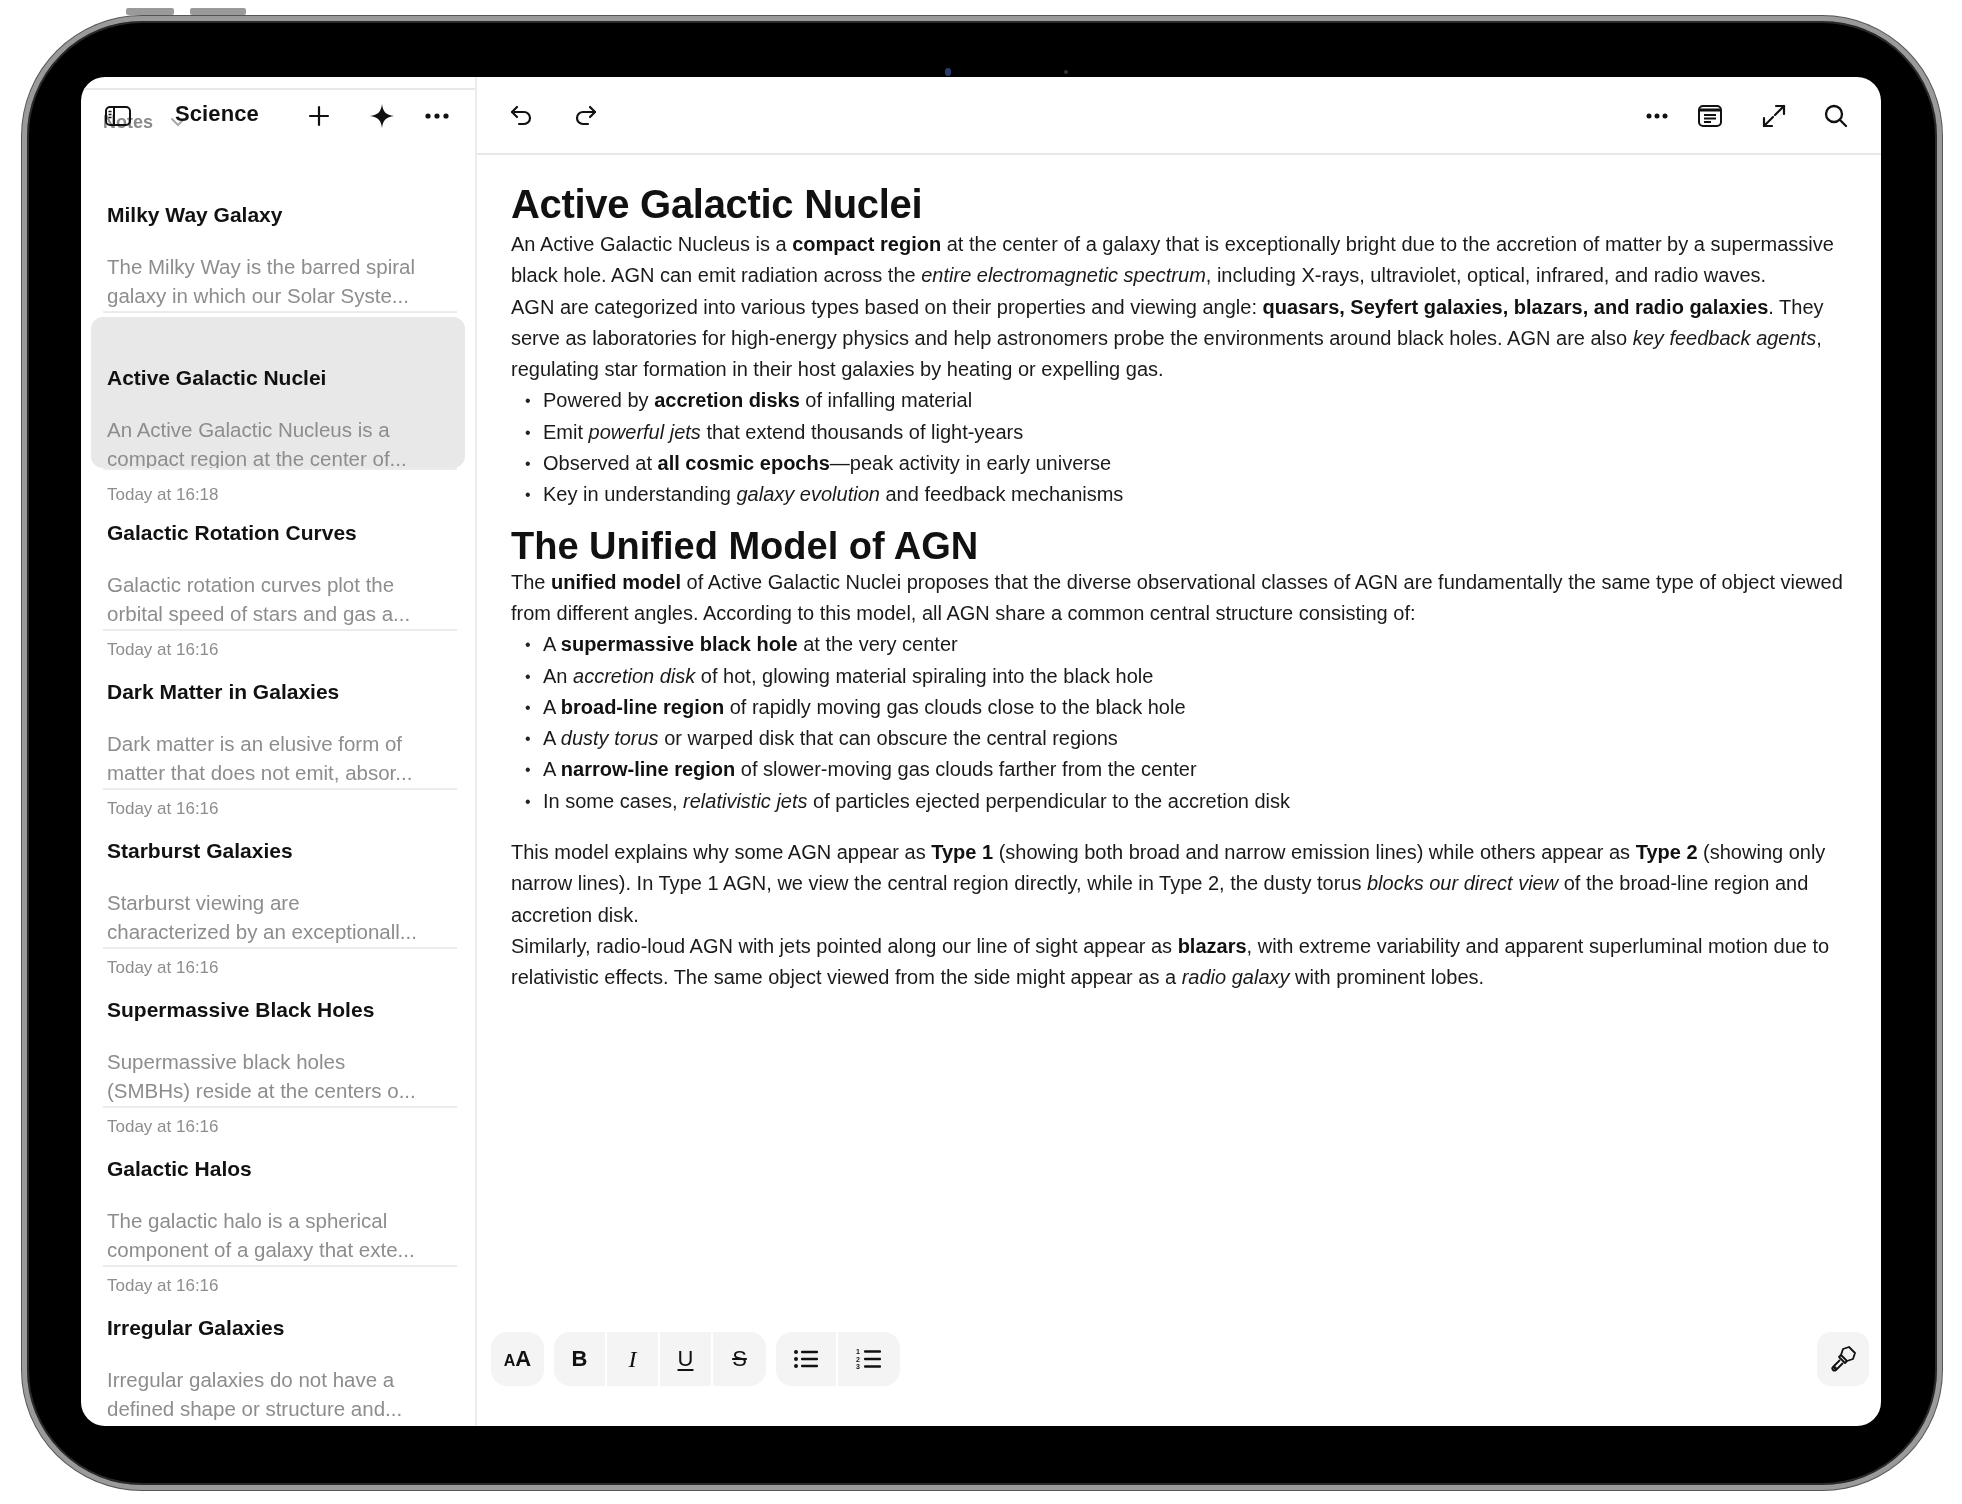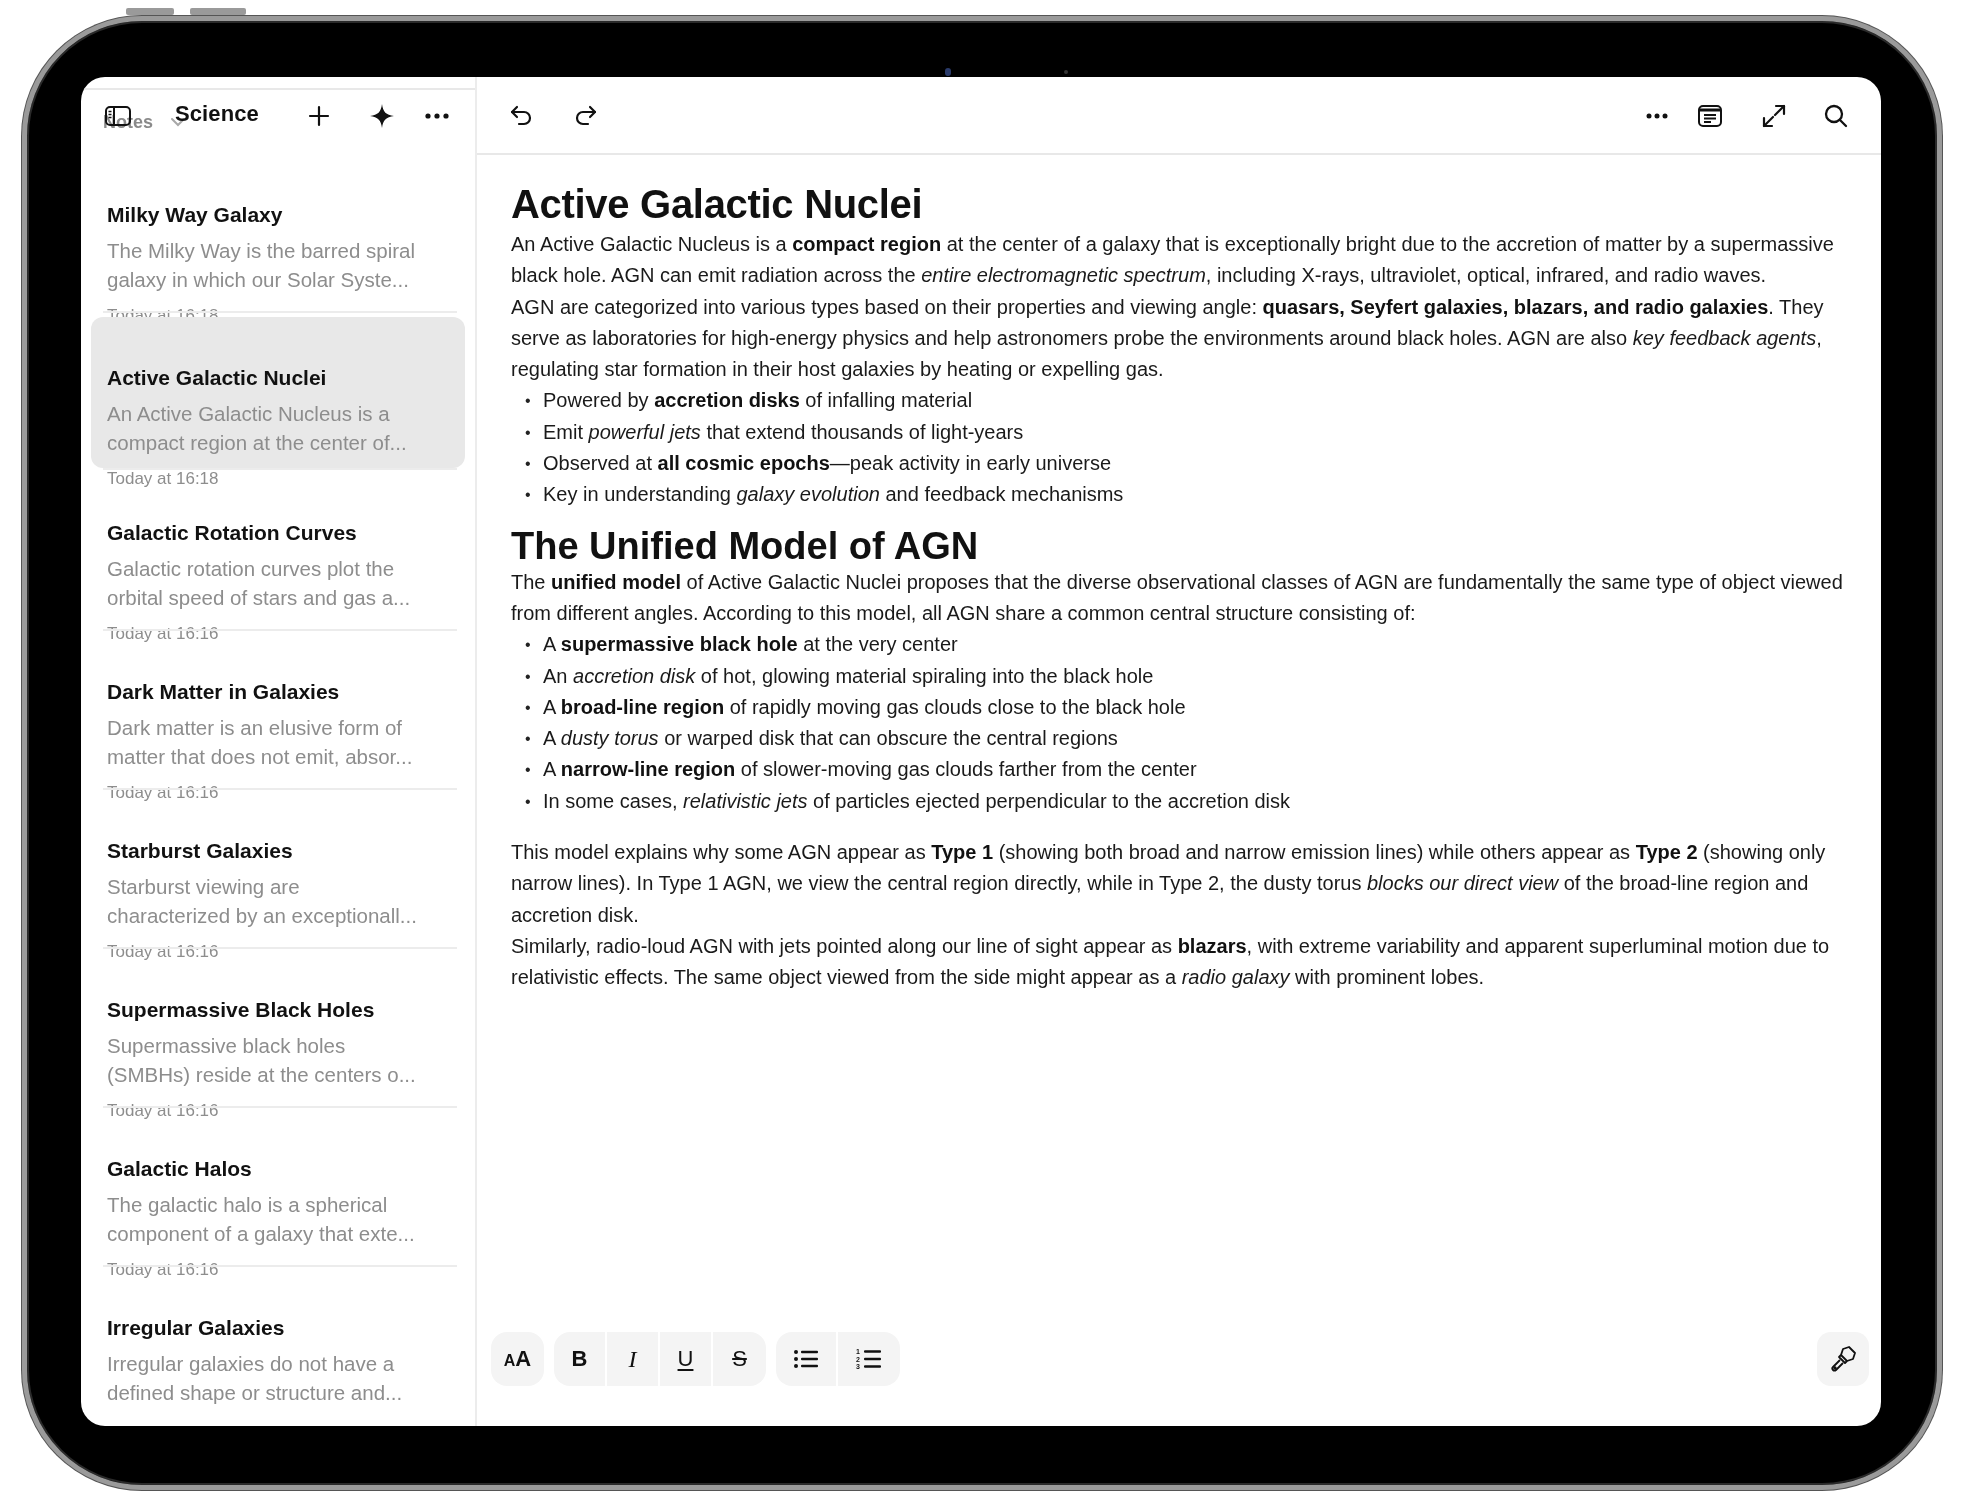--- a/index.html
+++ b/index.html
@@ -27,21 +27,21 @@
   .sb-toolbar { height: 78px; display: flex; align-items: center; border-bottom: 2px solid #e8e8e8; position: relative; }
   .sb-toolbar .icon-btn { position: absolute; top: 22px; width: 34px; height: 34px; display: flex; align-items: center; justify-content: center; }
   .sb-title { position: absolute; left: 94px; top: 24px; font-size: 22px; font-weight: 600; color: #111; letter-spacing: 0.1px; }
 
   .notes-header { margin: 22px 0 16px 22px; display: flex; align-items: center; gap: 16px; color: #8a8a8a; font-size: 18px; font-weight: 600; height: 20px; }
   .note-list { margin-top: 6px; padding: 0 10px 0 10px; }
   .note { position: relative; padding: 12px 14px 0 16px; height: 159px; }
   .note .sep { position: absolute; left: 12px; right: 8px; bottom: 0; height: 2px; background: #ececec; }
   .note.selected { background: #e8e8e8; border-radius: 12px; margin: 0 0 0 0; }
   .note-title { font-size: 21px; font-weight: 600; color: #111; line-height: 26px; white-space: nowrap; margin-top: 36px; }
-  .note-snippet { margin-top: 8px; font-size: 20.5px; color: #8d8d8d; line-height: 29px; white-space: pre-line; }
+  .note-snippet { margin-top: 24px; font-size: 20.5px; color: #8d8d8d; line-height: 29px; white-space: pre-line; }
   .note-date { margin-top: 12px; font-size: 17px; color: #8d8d8d; }
 
   
   .editor { flex: 1; height: 100%; position: relative; }
   .ed-toolbar { height: 78px; border-bottom: 2px solid #e8e8e8; position: relative; }
   .ed-toolbar .icon-btn { position: absolute; top: 22px; width: 34px; height: 34px; display: flex; align-items: center; justify-content: center; }
 
   .doc { padding: 26px 30px 0 34px; font-size: 20px; line-height: 31.3px; color: #1a1a1a; }
   .doc h1 { font-size: 40px; line-height: 46px; font-weight: 700; margin-bottom: 2px; color: #111; letter-spacing: -0.3px; }
   .doc h2 { font-size: 38px; line-height: 34px; font-weight: 700; margin-top: 18px; margin-bottom: 4px; color: #111; }

